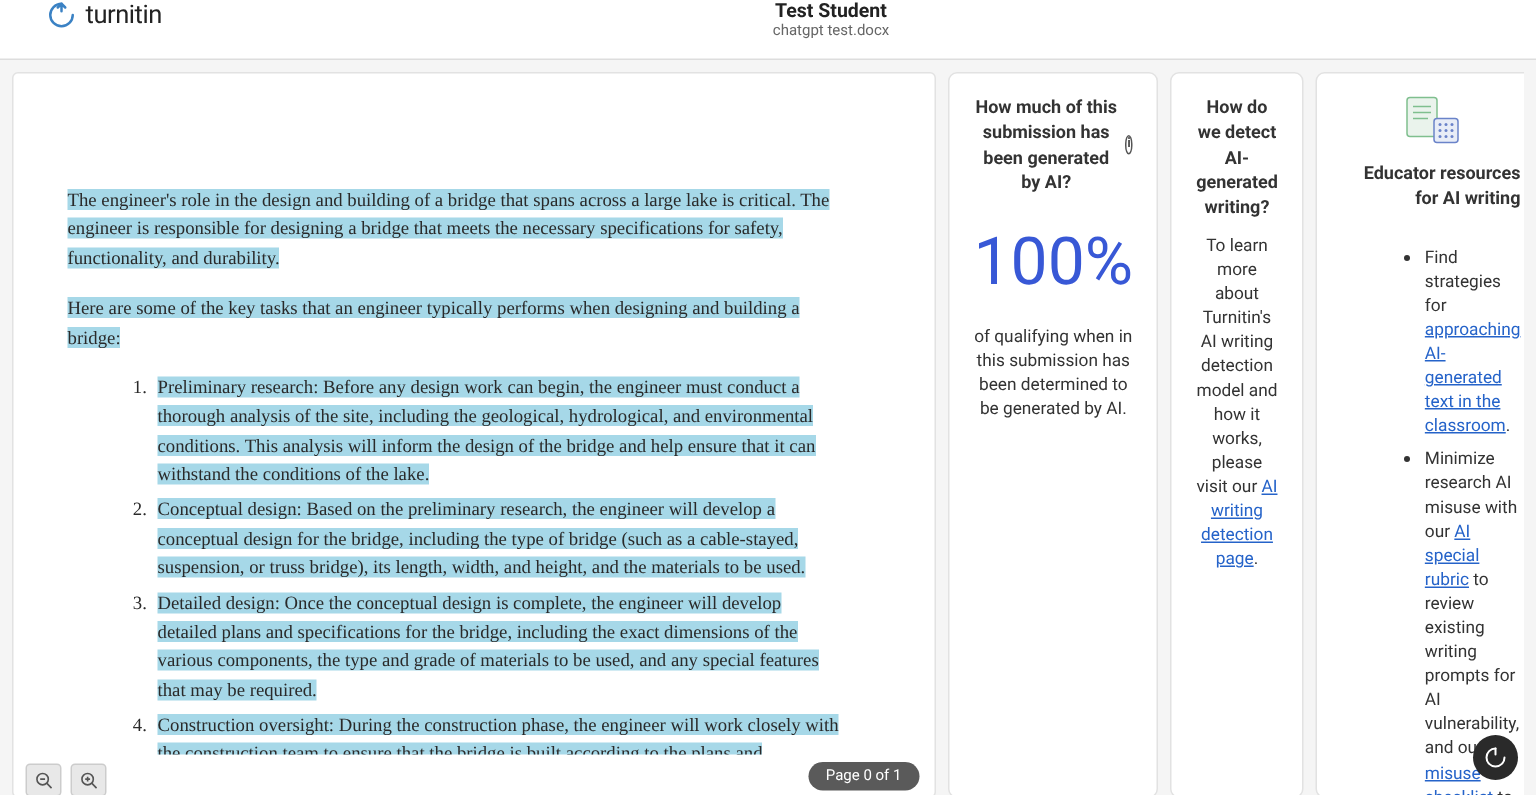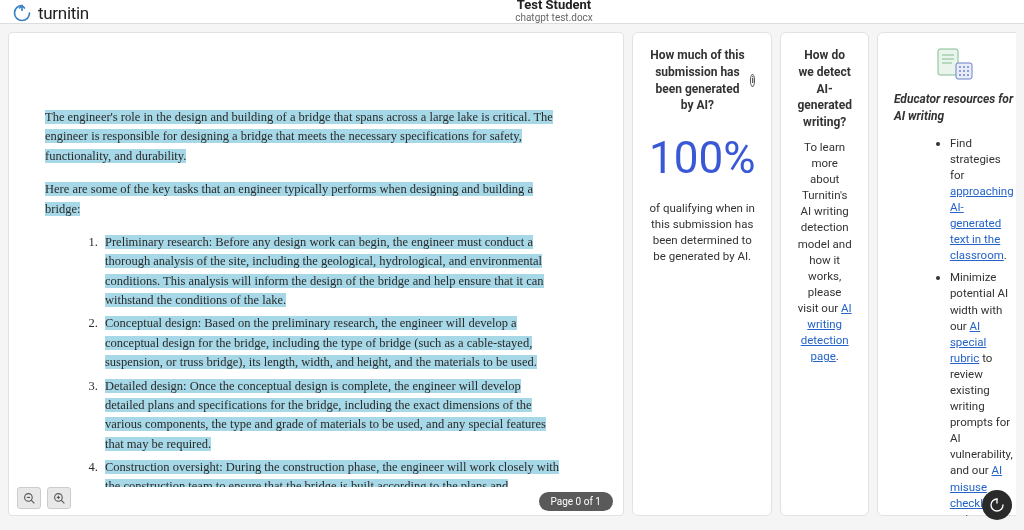--- a/index.html
+++ b/index.html
@@ -5,26 +5,27 @@
   * { box-sizing: border-box; margin: 0; padding: 0; }
   body {
     font-family: -apple-system, BlinkMacSystemFont, "Segoe UI", Roboto, Arial, sans-serif;
     background: #f5f5f5;
     width: 1024px;
     height: 530px;
     overflow: hidden;
     position: relative;
   }
   .header {
-    height: 24px;
+    height: 40px;
     background: #fff;
     border-bottom: 1px solid #ddd;
     display: flex;
-    align-items: flex-end;
-    position: relative;
+    align-items: flex-start;
+    position: relative;
+    padding-left: 19px;
   }
   .logo-wrap {
     display: flex;
     align-items: center;
     gap: 6px;
     padding-left: 12px;
   }
   .logo-icon {
     width: 20px; height: 20px;
     color: #3b82c4;
@@ -106,21 +107,21 @@
   .watermark .wm-small {
     font-size: 14px;
     letter-spacing: 4px;
     color: #555;
     margin-top: 4px;
   }
 
   .doc-footer {
     height: 28px;
     display: flex;
-    align-items: flex-start;
+    align-items: flex-end;
     padding: 0 8px;
     gap: 6px;
     position: relative;
   }
   .zoom-btn {
     width: 24px; height: 22px;
     background: #e8e8e8;
     border: 1px solid #ccc;
     border-radius: 3px;
     display: flex;
@@ -186,21 +187,21 @@
   .resources-card { text-align: left; }
   .resources-card .res-head {
     text-align: center;
     margin-bottom: 10px;
   }
   .res-icon {
     display: flex;
     justify-content: center;
     margin-bottom: 8px;
   }
-  .resources-card h3 { display: block; margin-bottom: 10px; text-align:left;font-style:italic; }
+  .resources-card h3 { display: block; margin-bottom: 22px; text-align:right; }
   .resources-card ul {
     list-style: disc;
     padding-left: 18px;
   }
   .resources-card li { margin-bottom: 6px; line-height: 1.4; margin-left: 38px; }
 
   .fab {
     position: absolute;
     right: 12px;
     bottom: 10px;
@@ -304,21 +305,21 @@
               <circle cx="36" cy="24" r="1" fill="#6a83c9"></circle>
               <circle cx="28" cy="28" r="1" fill="#6a83c9"></circle>
               <circle cx="32" cy="28" r="1" fill="#6a83c9"></circle>
               <circle cx="36" cy="28" r="1" fill="#6a83c9"></circle>
             </svg>
         </div>
         <h3>Educator resources for AI writing</h3>
       </div>
       <ul>
         <li><span>Find strategies for </span><a>approaching AI-generated text in the classroom</a><span>.</span></li>
-        <li><span>Minimize potential AI width with our </span><a>AI special rubric</a><span> to review existing writing prompts for AI vulnerability, and our </span><a>AI misuse checklist</a><span> to review options to proactively respond to potential AI misuse in your classroom.</span></li>
+        <li><span>Minimize research AI misuse with our </span><a>AI special rubric</a><span> to review existing writing prompts for AI vulnerability, and our </span><a>AI misuse checklist</a><span> to review options to proactively respond to potential AI misuse in your classroom.</span></li>
 
       </ul>
     </div>
 
   </div>
 </div>
 
 <div class="fab">
   <svg width="16" height="16" viewBox="0 0 24 24" fill="none" stroke="currentColor" stroke-width="2">
       <path d="M12 3 A9 9 0 1 0 21 12" stroke-linecap="round"></path>

